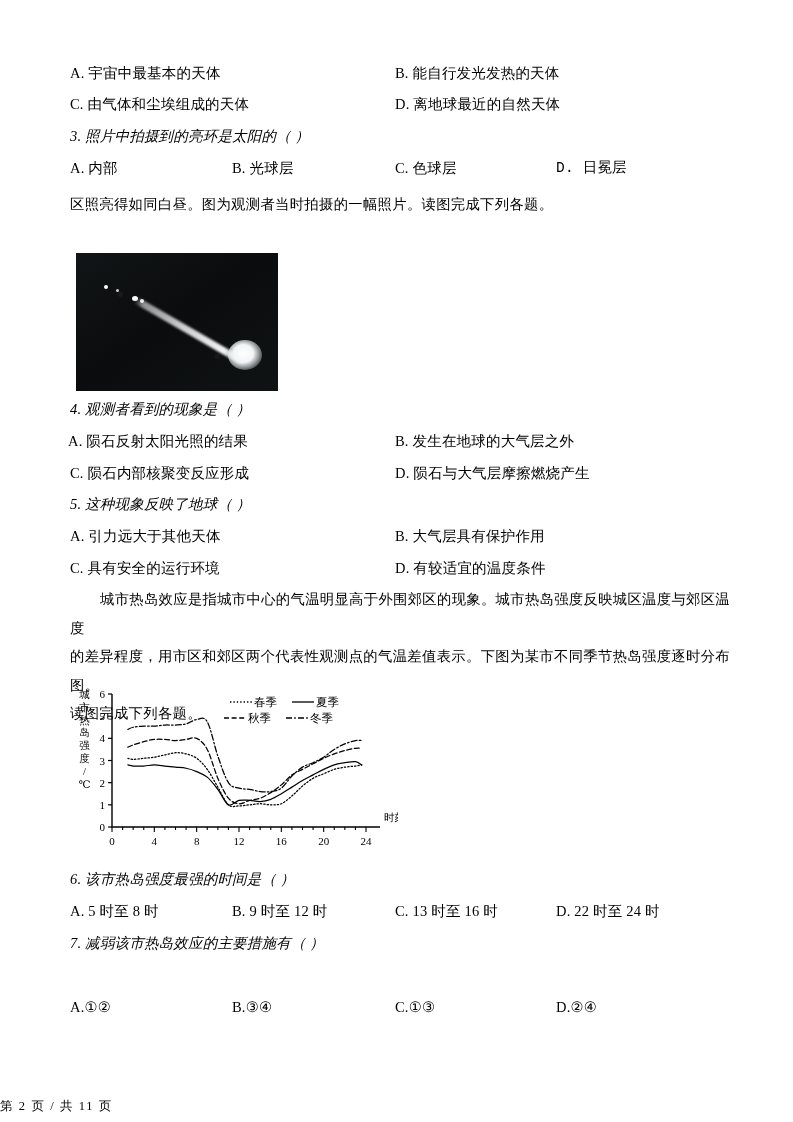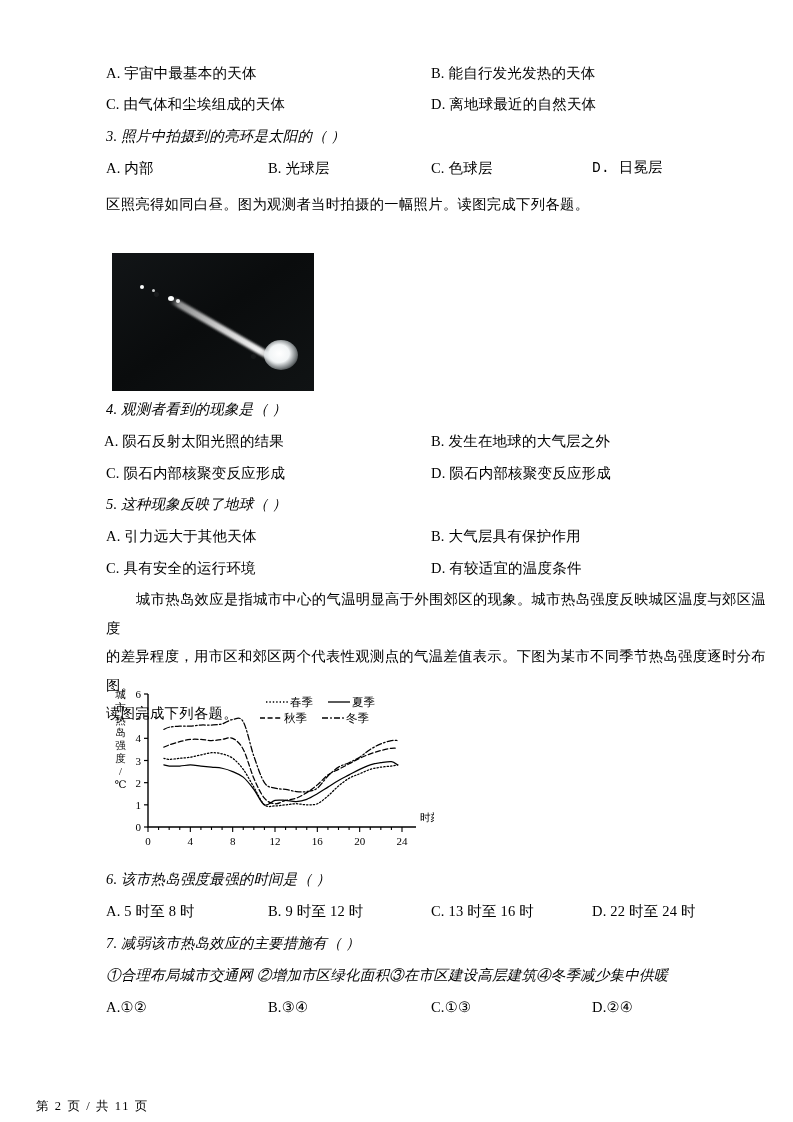--- a/index.html
+++ b/index.html
@@ -12,21 +12,20 @@
     height: 1122px;
     position: relative;
     font-family: "Liberation Serif", "DejaVu Serif", serif;
     color: #000;
     overflow: hidden;
   }
   .page {
     position: absolute;
     inset: 0;
     padding: 16px;
-    margin-left: 36px;
   }
 
   
   .q-line {
     position: absolute;
     font-size: 14.5px;
     line-height: 20px;
     white-space: nowrap;
     letter-spacing: 0.2px;
     font-style: italic;
@@ -148,21 +147,21 @@
     <div class="spark s3"></div>
     <div class="spark s4"></div>
     <div class="trail"></div>
     <div class="head"></div>
   </div>
 
   <div class="q-line" style="left:70px; top:399px;">4. 观测者看到的现象是（     ）</div>
   <div class="opt" style="left:68px; top:431px;">A. 陨石反射太阳光照的结果</div>
   <div class="opt" style="left:395px; top:431px;">B. 发生在地球的大气层之外</div>
   <div class="opt" style="left:70px; top:463px;text-align:right;">C. 陨石内部核聚变反应形成</div>
-  <div class="opt" style="left:395px; top:463px;">D. 陨石内部核聚变反应形成</div>
+  <div class="opt" style="left:395px; top:463px;">D. 陨石与大气层摩擦燃烧产生</div>
 
   <div class="q-line" style="left:70px; top:494px;">5. 这种现象反映了地球（     ）</div>
   <div class="opt" style="left:70px; top:526px;">A. 引力远大于其他天体</div>
   <div class="opt" style="left:395px; top:526px;">B. 大气层具有保护作用</div>
   <div class="opt" style="left:70px; top:558px;">C. 具有安全的运行环境</div>
   <div class="opt" style="left:395px; top:558px;">D. 有较适宜的温度条件</div>
 
   <div class="para" style="left:70px; top:585px; width:660px;">
     <div><span class="indent"></span><span>城市热岛效应是指城市中心的气温明显高于外围郊区的现象。城市热岛强度反映城区温度与郊区温度</span></div>
     <div><span>的差异程度，用市区和郊区两个代表性观测点的气温差值表示。下图为某市不同季节热岛强度逐时分布图。</span></div>
@@ -246,21 +245,20 @@
       </svg>
   </div>
 
   <div class="q-line" style="left:70px; top:869px;">6. 该市热岛强度最强的时间是（     ）</div>
   <div class="opt" style="left:70px; top:901px;">A. 5 时至 8 时</div>
   <div class="opt" style="left:232px; top:901px;">B. 9 时至 12 时</div>
   <div class="opt" style="left:395px; top:901px;">C. 13 时至 16 时</div>
   <div class="opt" style="left:556px; top:901px;">D. 22 时至 24 时</div>
 
   <div class="q-line" style="left:70px; top:933px;">7. 减弱该市热岛效应的主要措施有（     ）</div>
-  <div class="q-line" style="left:70px; top:965px;">①合理布局城市交通网 ②增加市区绿化面积③在市区建设高层建筑④冬季减少集中供暖</div>
   <div class="opt" style="left:70px; top:997px;">A.①②</div>
   <div class="opt" style="left:232px; top:997px;">B.③④</div>
   <div class="opt" style="left:395px; top:997px;">C.①③</div>
   <div class="opt" style="left:556px; top:997px;">D.②④</div>
 
   <div class="footer" style="top:1098px;">第 2 页 / 共 11 页</div>
 
 </div>
 
 </body></html>

